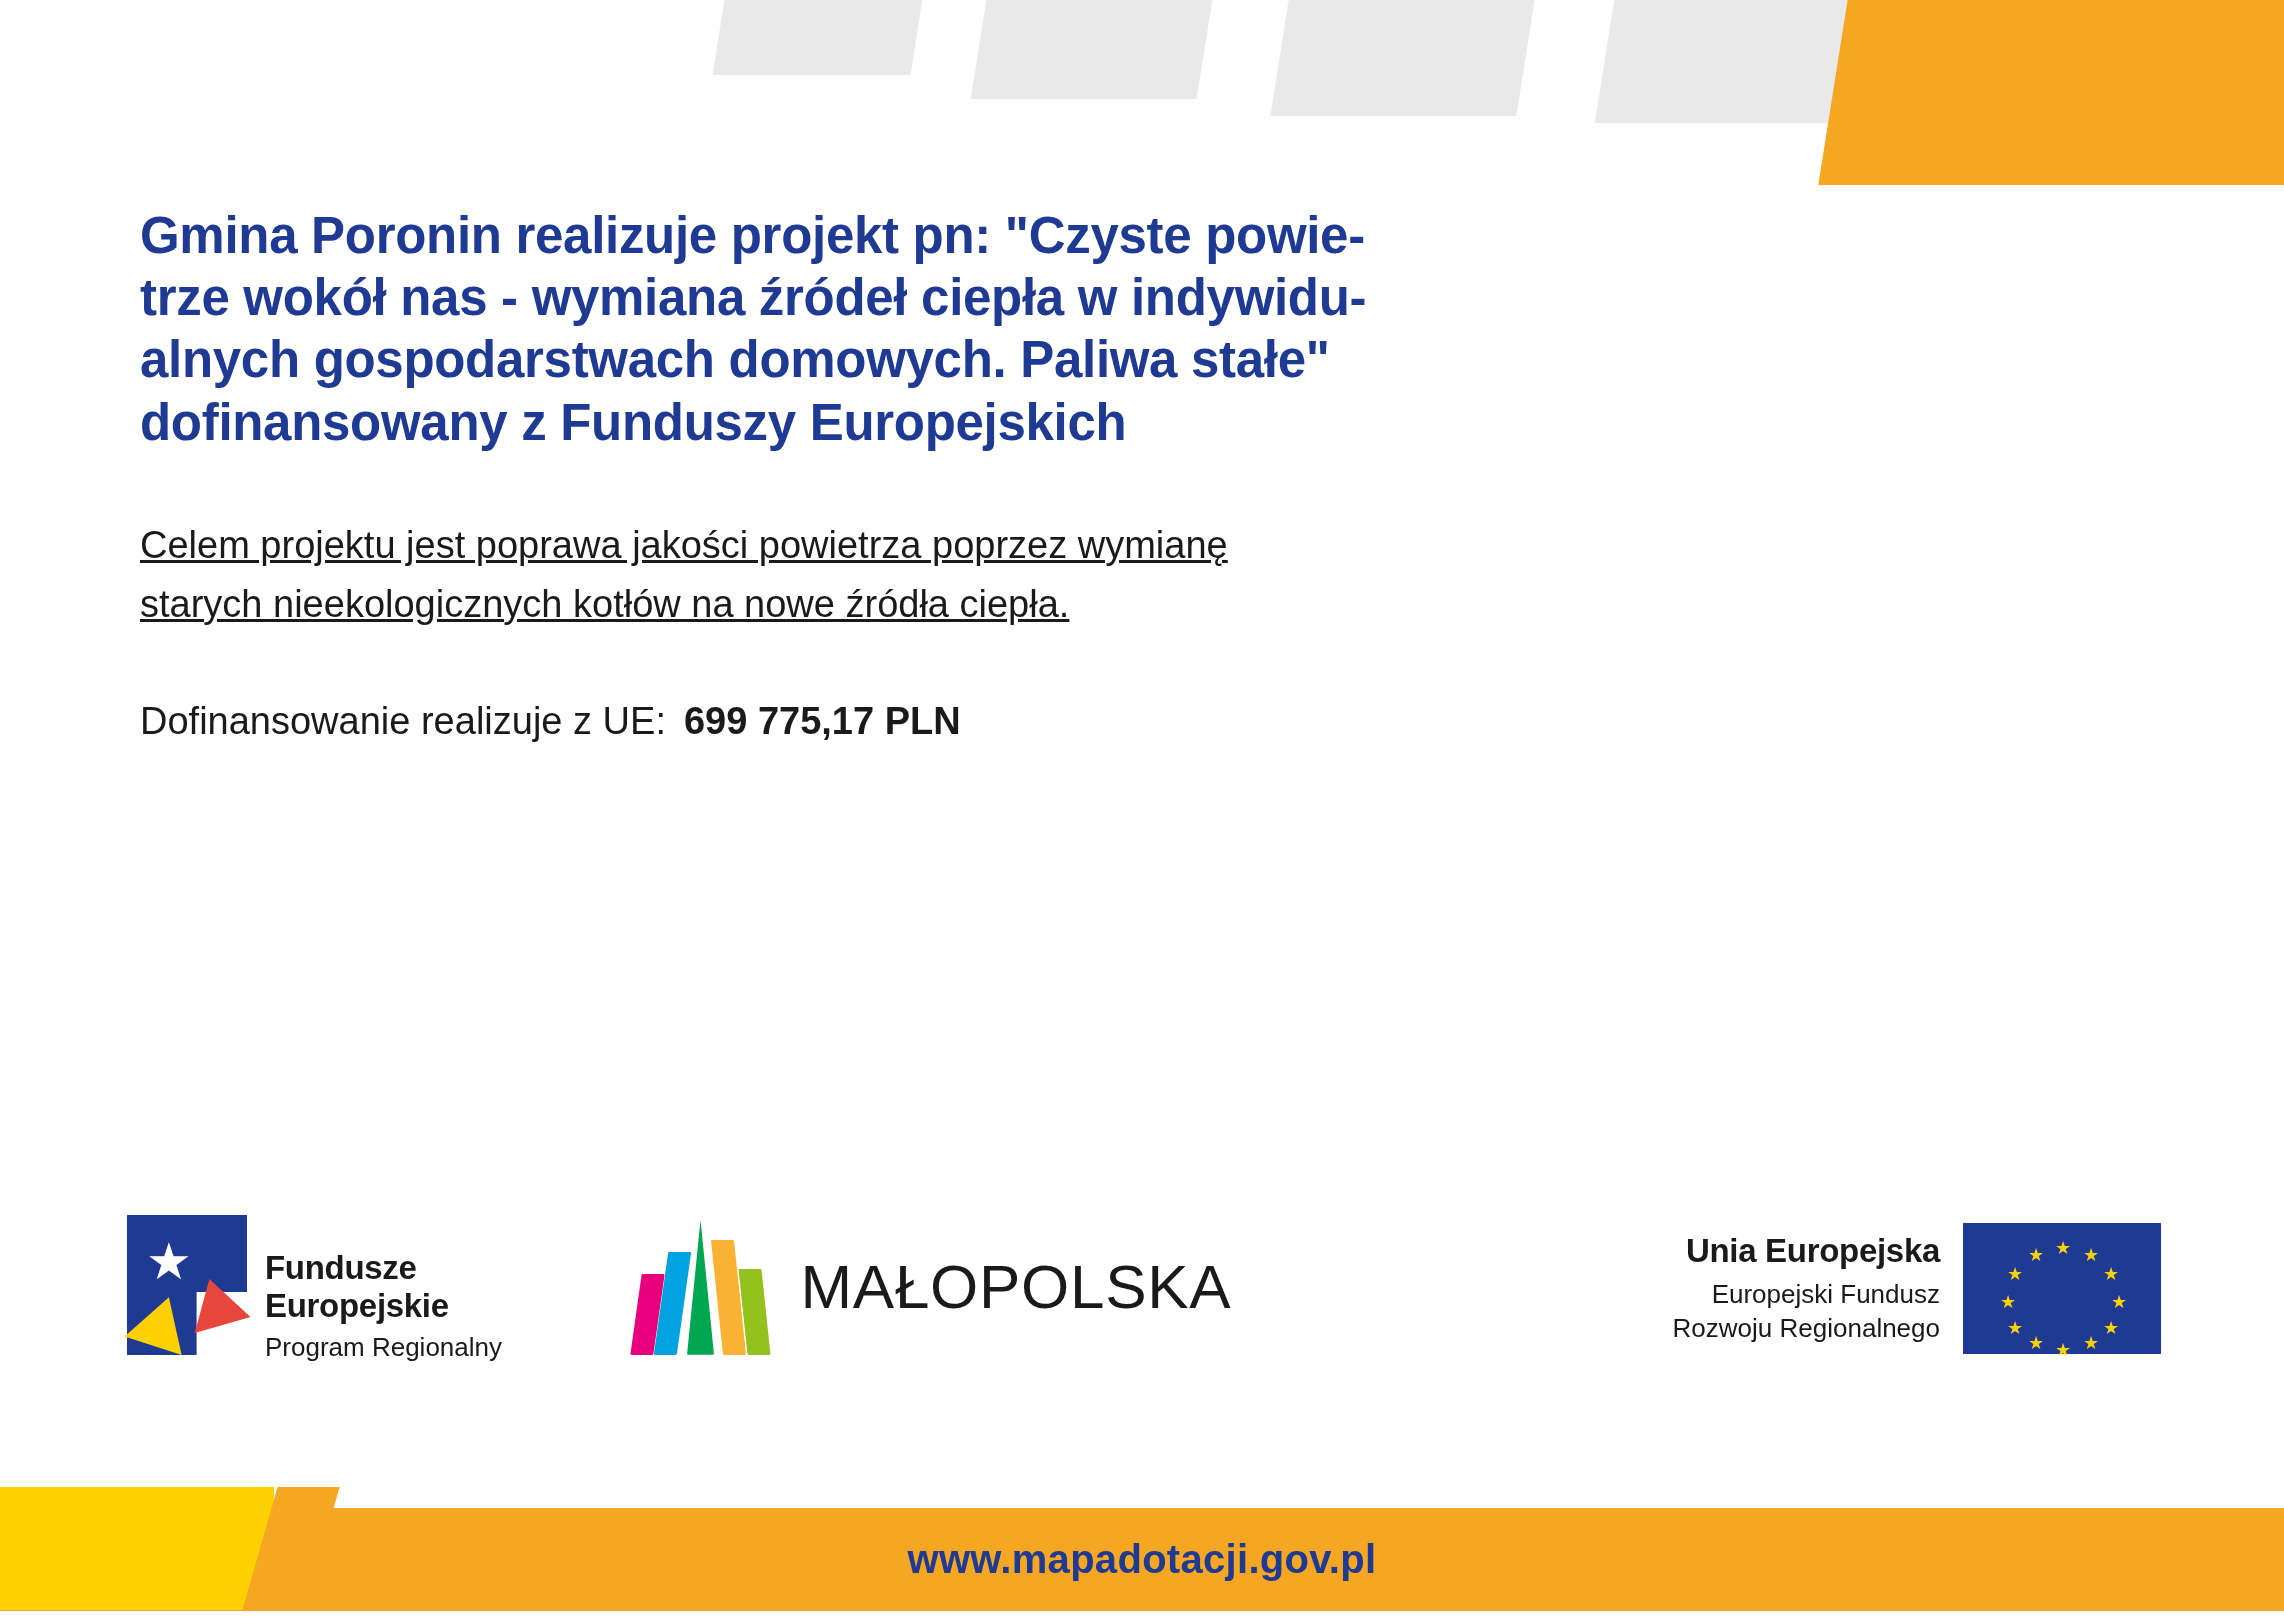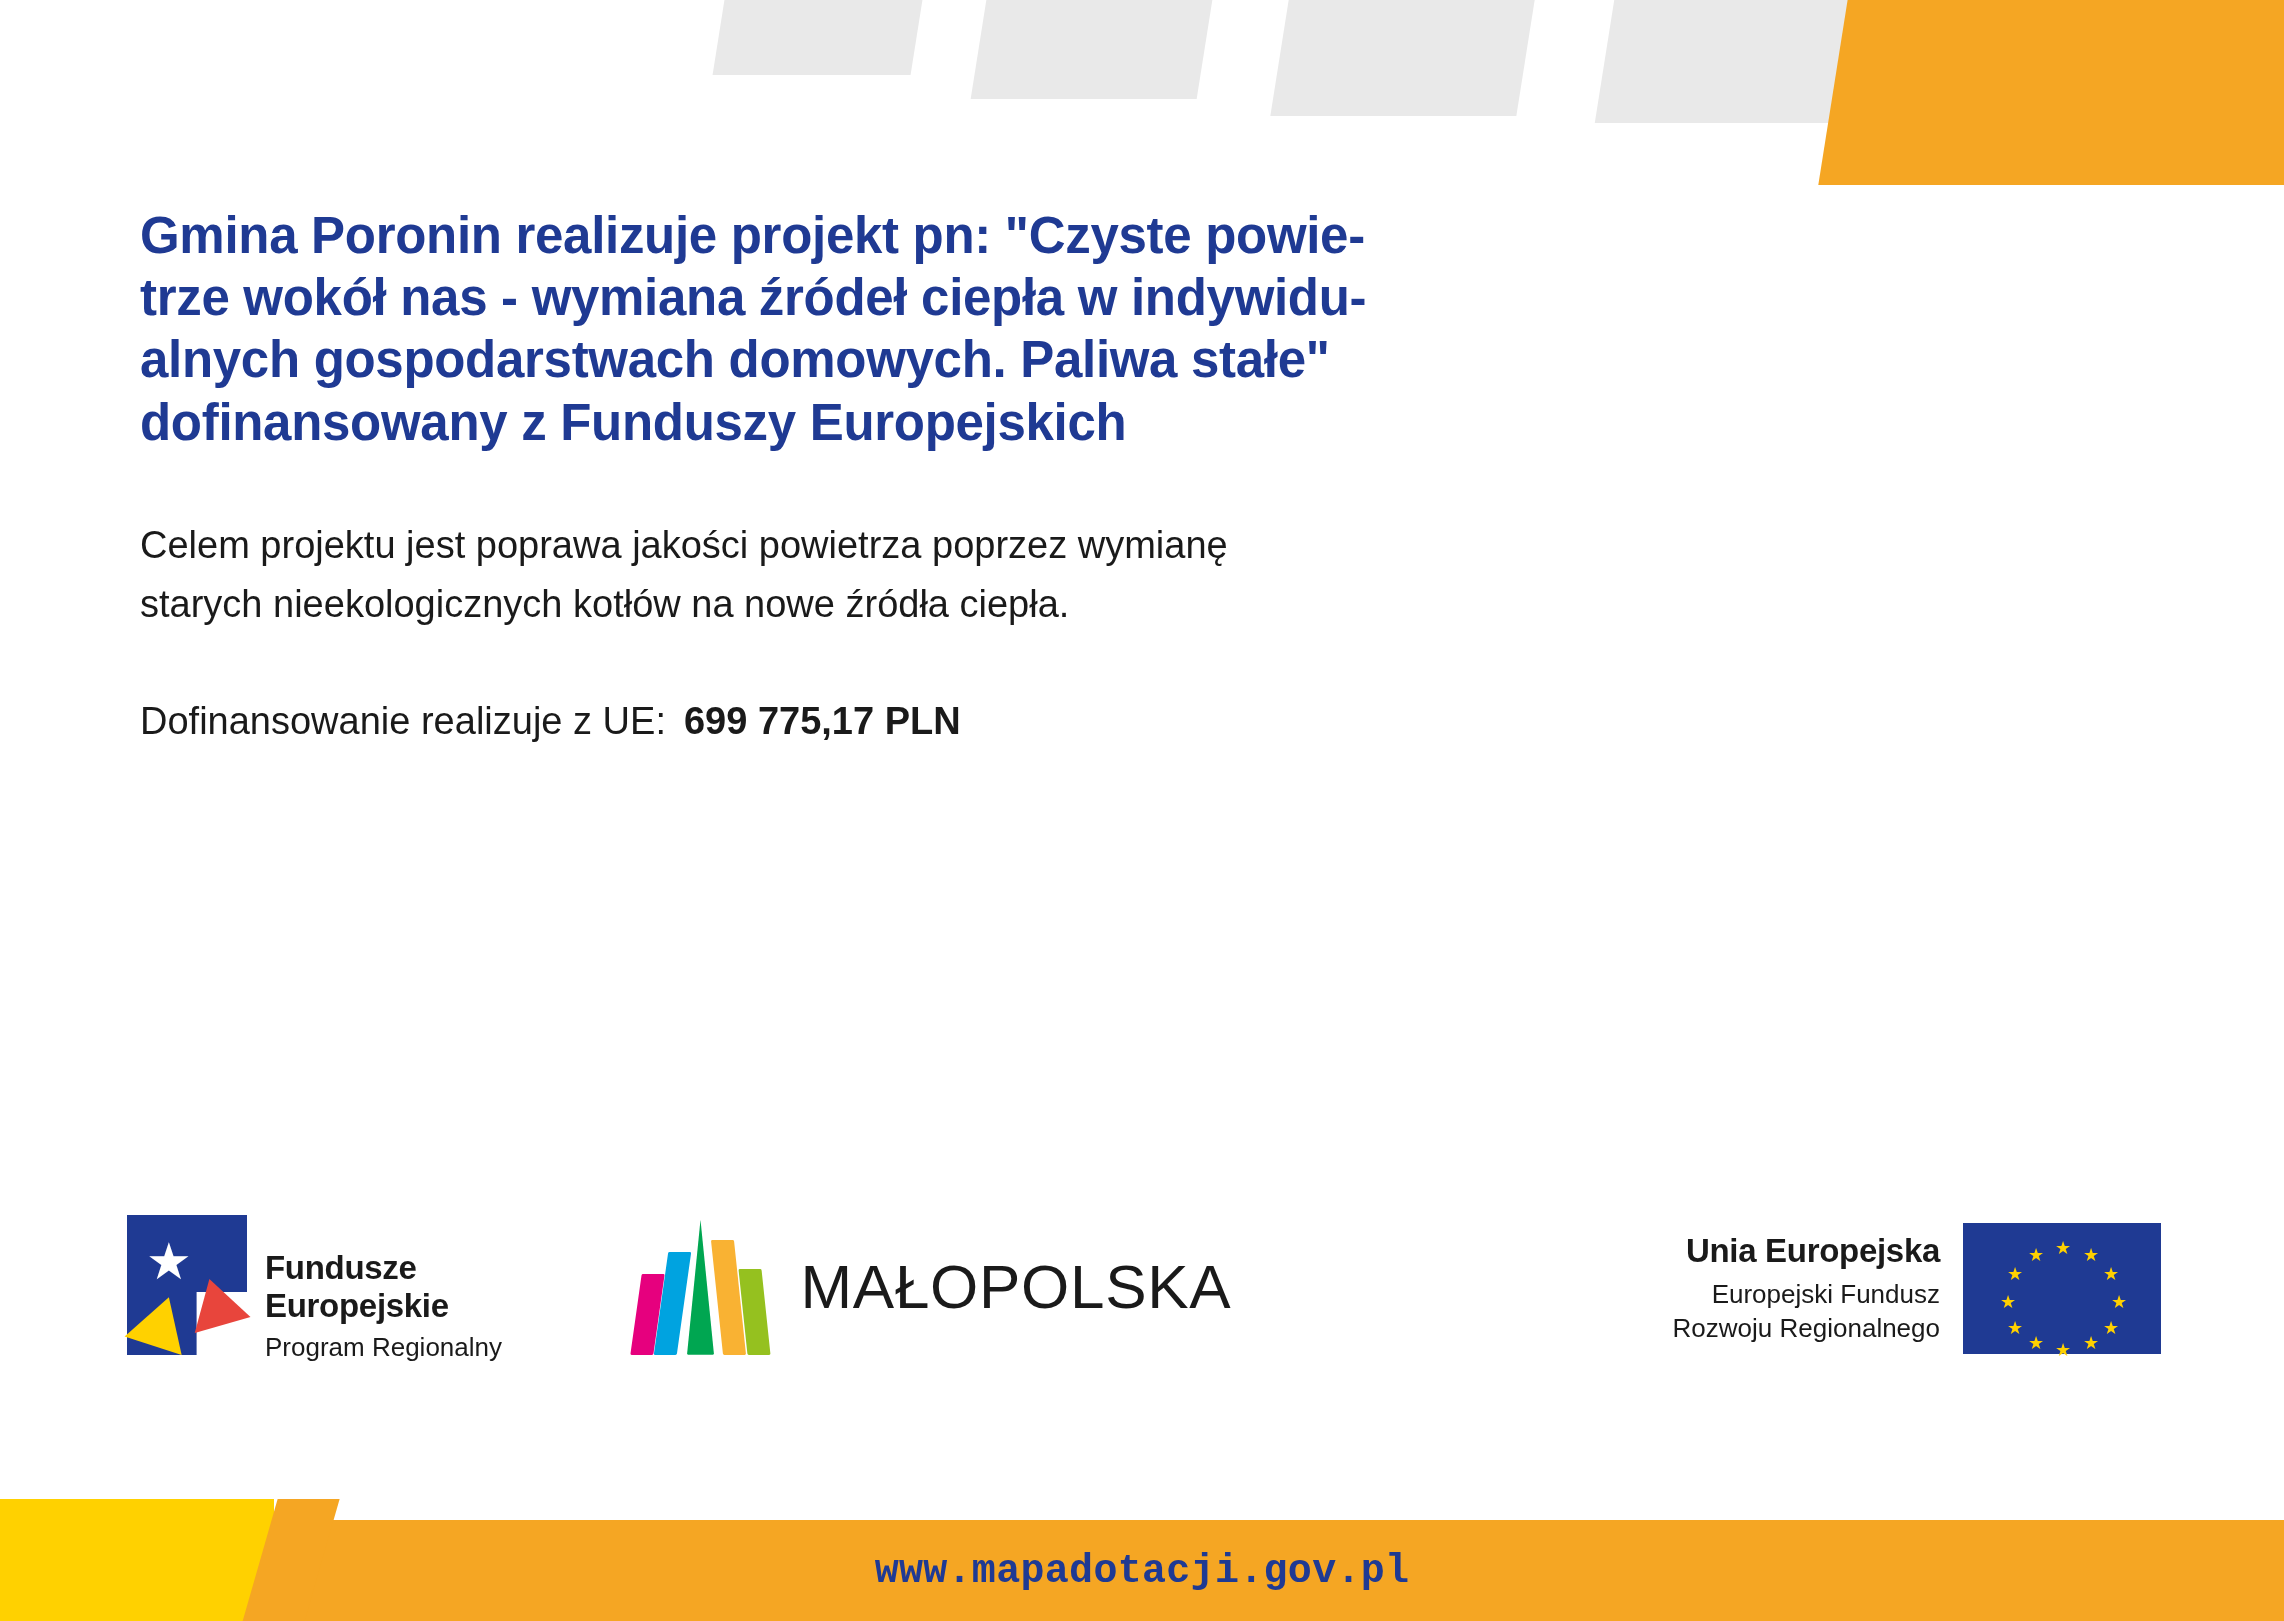--- a/index.html
+++ b/index.html
@@ -60,21 +60,21 @@
     margin: 0;
   }
   .headline .line { display: block; white-space: nowrap; }
 
   .body-text {
     margin-top: 62px;
     color: #1a1a1a;
     font-size: 38px;
     line-height: 1.55;
   }
-  .body-text .line { display: block; }
+  .body-text .line { display: block; text-decoration: underline; }
 
   .funding {
     margin-top: 66px;
     color: #1a1a1a;
     font-size: 38px;
     display: flex;
     align-items: baseline;
     gap: 18px;
   }
   .funding .amount { font-weight: bold; }
@@ -215,24 +215,23 @@
     color: #ffd100;
     font-size: 18px;
     line-height: 1;
     font-style: normal;
   }
 
   
   .bottom {
     position: absolute;
     left: 0;
-    bottom: 0;
+    bottom: 12px;
     width: 1928px;
     height: 123px;
-    font-family: Liberation Mono, monospace;
   }
   .bottom .band {
     position: absolute;
     left: 0; top: 20.5px;
     width: 2284px; height: 103px;
     background: #f5a623;
   }
   .bottom .tab-left {
     position: absolute;
     left: 0; top: 0;

